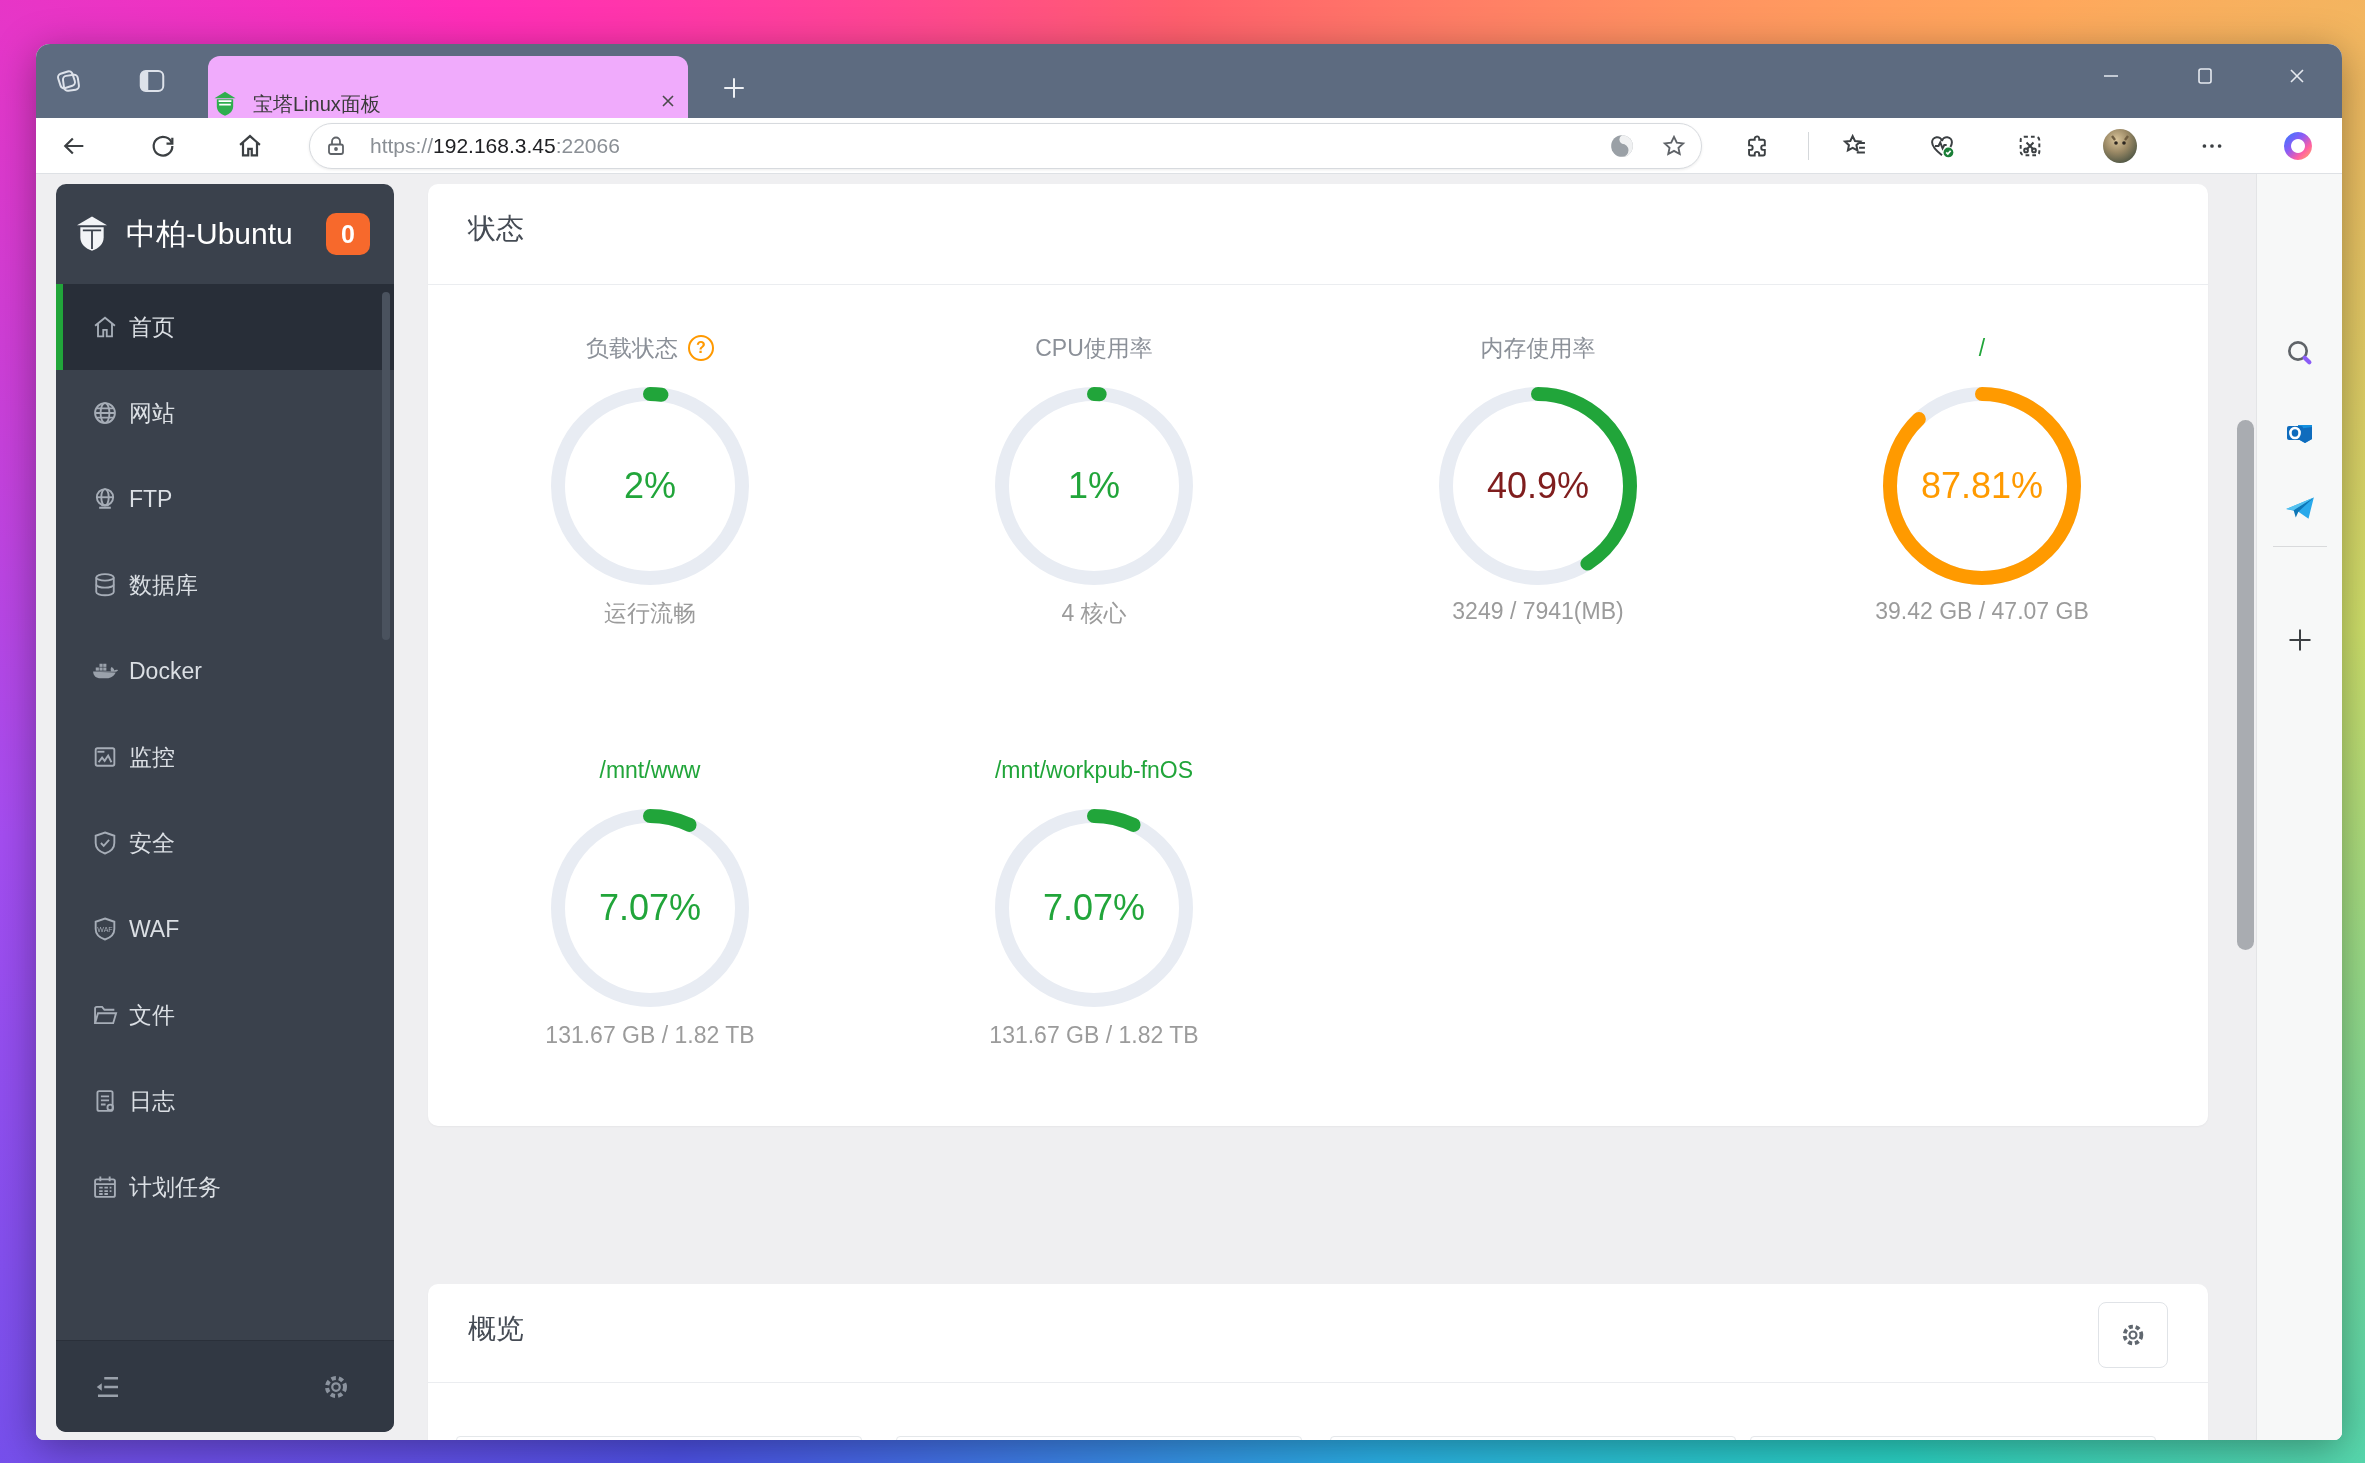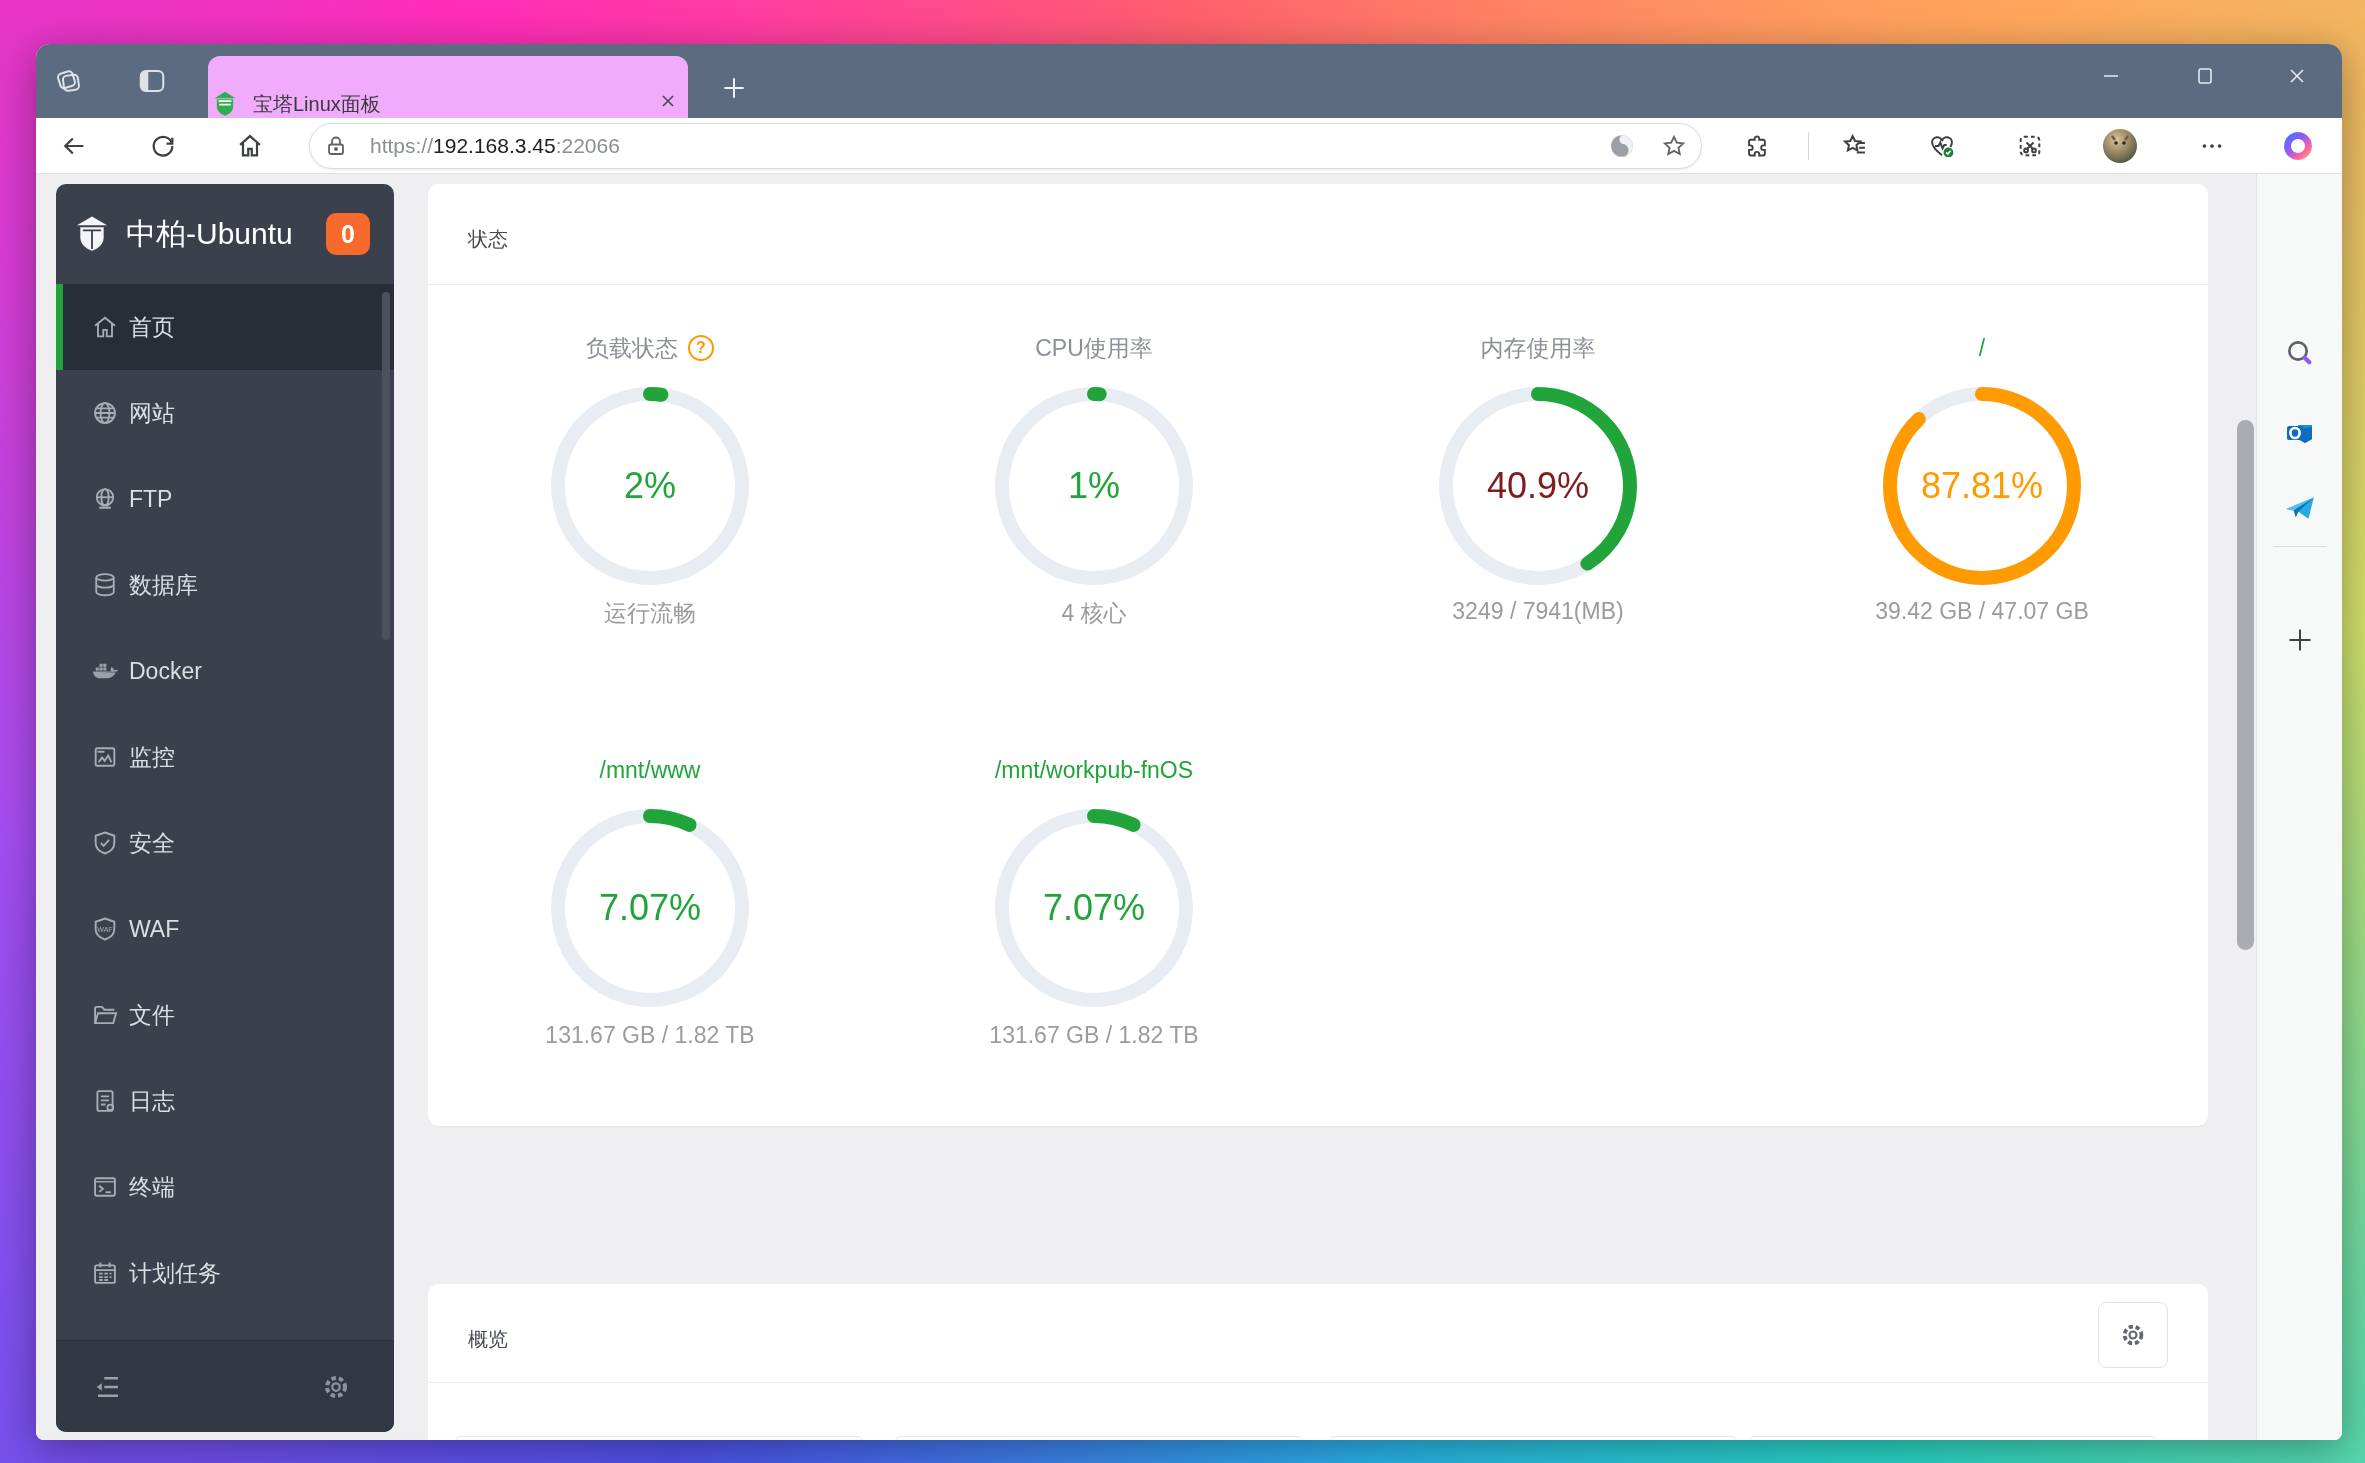--- a/index.html
+++ b/index.html
@@ -49,21 +49,21 @@
   .bt-item{ position:relative; height:86px; display:flex; align-items:center; padding-left:34px; cursor:pointer; }
   .bt-item.active{ background:#282e38; }
   .bt-item.active::before{ content:""; position:absolute; left:0; top:0; width:7px; height:100%; background:#21a53a; }
   .bt-item .lbl{ color:#dbdfe4; font-size:23px; margin-left:9px; }
   .bt-item .ic{ width:30px; height:30px; display:flex; align-items:center; justify-content:center; }
   .bt-scroll{ position:absolute; left:326px; top:108px; width:8px; height:348px; background:#4a525e; border-radius:4px; }
   .bt-foot{ position:absolute; left:0; bottom:0; width:100%; height:92px; background:#313843; border-top:1px solid #2a303a; }
   .bt-foot .fi{ position:absolute; top:50%; transform:translateY(-50%); width:44px; height:44px; display:flex; align-items:center; justify-content:center; }
   
   .card{ position:absolute; left:392px; width:1780px; background:#fff; border-radius:10px; box-shadow:0 1px 2px rgba(0,0,0,.04); }
-  .card-title{ position:absolute; left:40px; top:42px; font-size:20px; color:#454b54; }
+  .card-title{ position:absolute; left:40px; top:26px; font-size:28px; color:#454b54; }
   .card-div{ position:absolute; left:0; width:100%; height:1px; background:#ebedf0; }
   #status-card{ top:10px; height:942px; }
   #overview-card{ top:1110px; height:330px; }
   
   .gauge{ position:absolute; width:300px; text-align:center; }
   .g-label{ position:absolute; top:0; width:100%; height:34px; font-size:23px; color:#8b9098; display:flex; align-items:center; justify-content:center; gap:10px; }
   .g-label.link{ color:#21a53a; cursor:pointer; }
   .g-help{ width:26px; height:26px; border:2px solid #ff9900; border-radius:50%; color:#ff9900; font-size:16px; font-weight:bold; display:inline-flex; align-items:center; justify-content:center; cursor:pointer; }
   .g-ring{ position:absolute; left:44px; top:96px; width:212px; height:212px; }
   .g-value{ position:absolute; left:0; top:0; width:212px; height:212px; display:flex; align-items:center; justify-content:center; font-size:36px; }
@@ -341,31 +341,20 @@
           </div>
           <div class="bt-item">
             <span class="ic">
               <svg width="28" height="28" viewBox="0 0 24 24" fill="none" stroke="#a6adb7" stroke-width="1.6">
                 <rect x="5.5" y="3.5" width="13" height="17" rx="1.5"></rect>
                 <path d="M8.5 8 h7 M8.5 11.5 h7 M8.5 15 h4"></path>
                 <circle cx="16.5" cy="17.5" r="2.4"></circle>
               </svg>
             </span>
                  <span class="lbl">日志</span>
-          </div>
-          <div class="bt-item">
-            <span class="ic">
-              <svg width="28" height="28" viewBox="0 0 24 24" fill="none" stroke="#a6adb7" stroke-width="1.6">
-                <rect x="3.5" y="4.5" width="17" height="15" rx="1.5"></rect>
-                <path d="M4 7.5 h16" stroke-width="1.2"></path>
-                <path d="M7 11 l3.2 2.6 L7 16.2"></path>
-                <path d="M12.5 16.5 h4.5"></path>
-              </svg>
-            </span>
-                 <span class="lbl">终端</span>
           </div>
           <div class="bt-item">
             <span class="ic">
               <svg width="28" height="28" viewBox="0 0 24 24" fill="none" stroke="#a6adb7" stroke-width="1.6">
                 <rect x="3.5" y="5.5" width="17" height="15" rx="1.5"></rect>
                 <path d="M8 3 v4 M16 3 v4 M3.5 9.5 h17"></path>
                 <path d="M7 12.5 h3 M11.5 12.5 h3 M16 12.5 h1.5 M7 15.5 h3 M11.5 15.5 h3 M16 15.5 h1.5 M7 18 h3 M11.5 18 h3"></path>
               </svg>
             </span>
                  <span class="lbl">计划任务</span>

